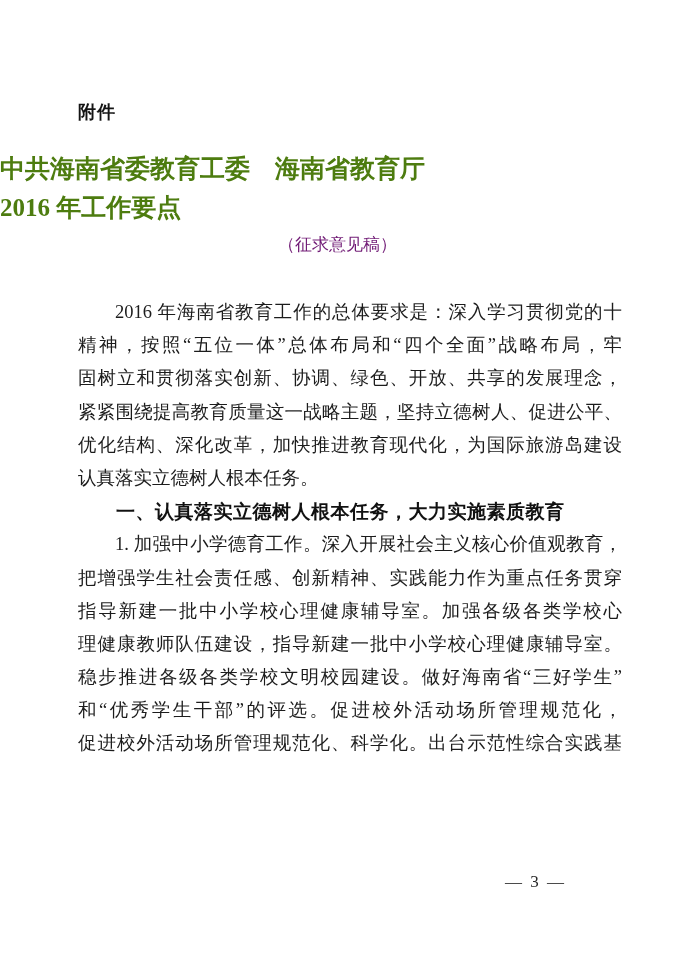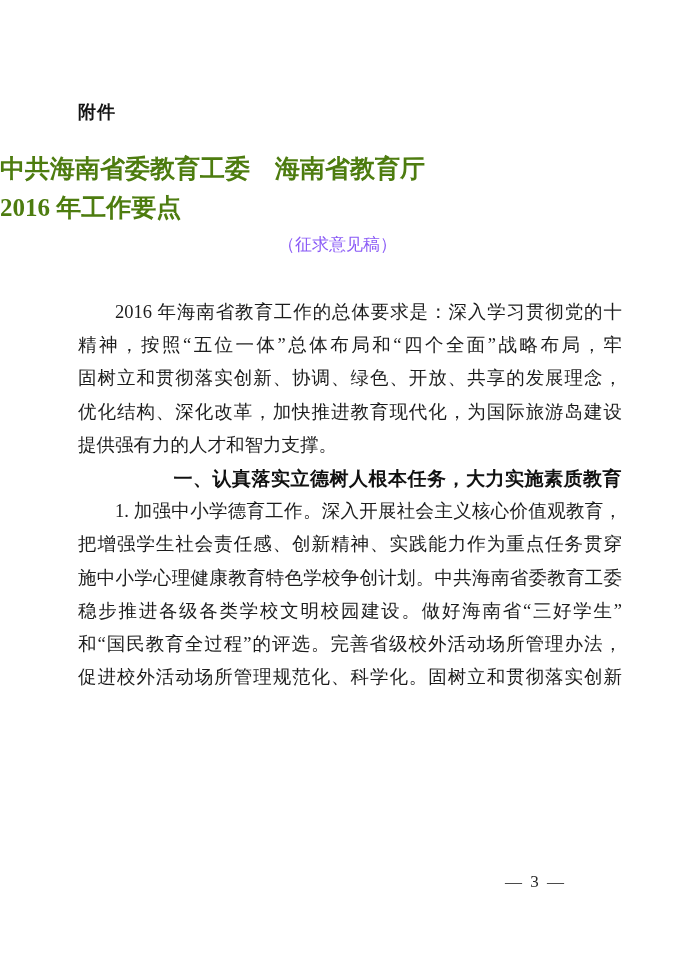--- a/index.html
+++ b/index.html
@@ -43,21 +43,21 @@
     display: block;
   }
   .subtitle {
     position: absolute;
     left: 0;
     top: 233px;
     width: 675px;
     text-align: center;
     font-size: 17px;
     line-height: 24px;
-    color: #8b5cf6;
+    color: #701a75;
   }
   .body-text {
     position: absolute;
     left: 78px;
     top: 296px;
     width: 544px;
     font-size: 18.5px;
     color: #1c1c1c;
   }
   .para {
@@ -79,21 +79,20 @@
   .section-heading {
     margin: 0;
     font-size: 19px;
     line-height: 33.2px;
     height: 33.2px;
     font-weight: 700;
     text-indent: 2em;
     color: #111111;
     font-family: "Liberation Sans", "DejaVu Sans", sans-serif;
     letter-spacing: 0.5px;
-    text-align: right;
   }
   .page-number {
     position: absolute;
     left: 505px;
     top: 870px;
     font-size: 17px;
     line-height: 24px;
     color: #2a2a2a;
     letter-spacing: 2px;
   }
@@ -110,31 +109,33 @@
     <span class="title-line">2016 年工作要点</span>
   </h1>
 
   <div class="subtitle">（征求意见稿）</div>
 
   <div class="body-text">
     <div class="para">
         <div class="line fill indent">2016 年海南省教育工作的总体要求是：深入学习贯彻党的十</div>
         <div class="line fill">精神，按照“五位一体”总体布局和“四个全面”战略布局，牢</div>
         <div class="line fill">固树立和贯彻落实创新、协调、绿色、开放、共享的发展理念，</div>
+        <div class="line fill">紧紧围绕提高教育质量这一战略主题，坚持立德树人、促进公平、</div>
         <div class="line fill">优化结构、深化改革，加快推进教育现代化，为国际旅游岛建设</div>
-        <div class="line">提供强有力的人才和智力支撑。</div>
+        <div class="line">认真落实立德树人根本任务。</div>
       </div>
 
     <h2 class="section-heading">一、认真落实立德树人根本任务，大力实施素质教育</h2>
 
     <div class="para">
         <div class="line fill indent">1. 加强中小学德育工作。深入开展社会主义核心价值观教育，</div>
         <div class="line fill">把增强学生社会责任感、创新精神、实践能力作为重点任务贯穿</div>
-        <div class="line fill">施中小学心理健康教育特色学校争创计划。中共海南省委教育工委</div>
+        <div class="line fill">指导新建一批中小学校心理健康辅导室。加强各级各类学校心</div>
+        <div class="line fill">理健康教师队伍建设，指导新建一批中小学校心理健康辅导室。</div>
         <div class="line fill">稳步推进各级各类学校文明校园建设。做好海南省“三好学生”</div>
-        <div class="line fill">和“国民教育全过程”的评选。完善省级校外活动场所管理办法，</div>
-        <div class="line fill">促进校外活动场所管理规范化、科学化。固树立和贯彻落实创新</div>
+        <div class="line fill">和“优秀学生干部”的评选。促进校外活动场所管理规范化，</div>
+        <div class="line fill">促进校外活动场所管理规范化、科学化。出台示范性综合实践基</div>
       </div>
   </div>
 
   <div class="page-number">— 3 —</div>
 
 </div>
 
 </body></html>

